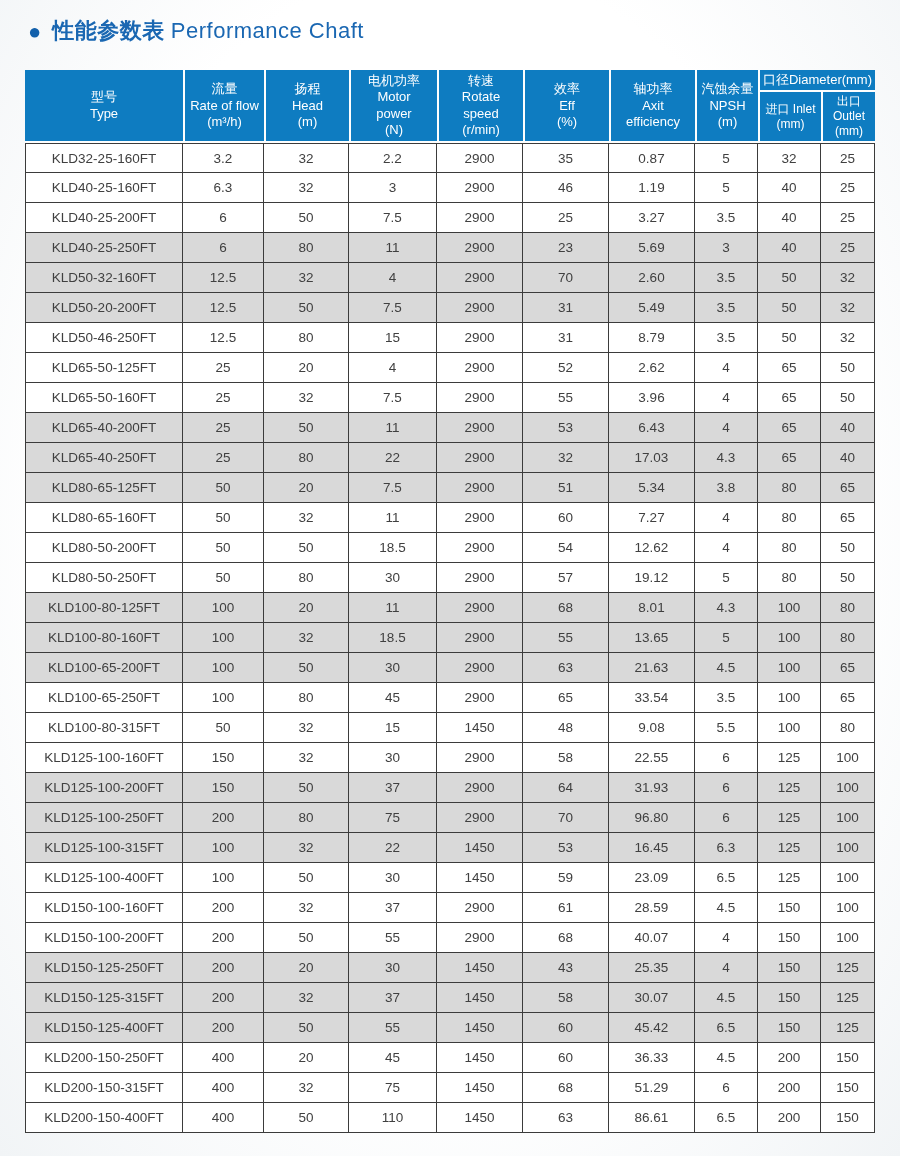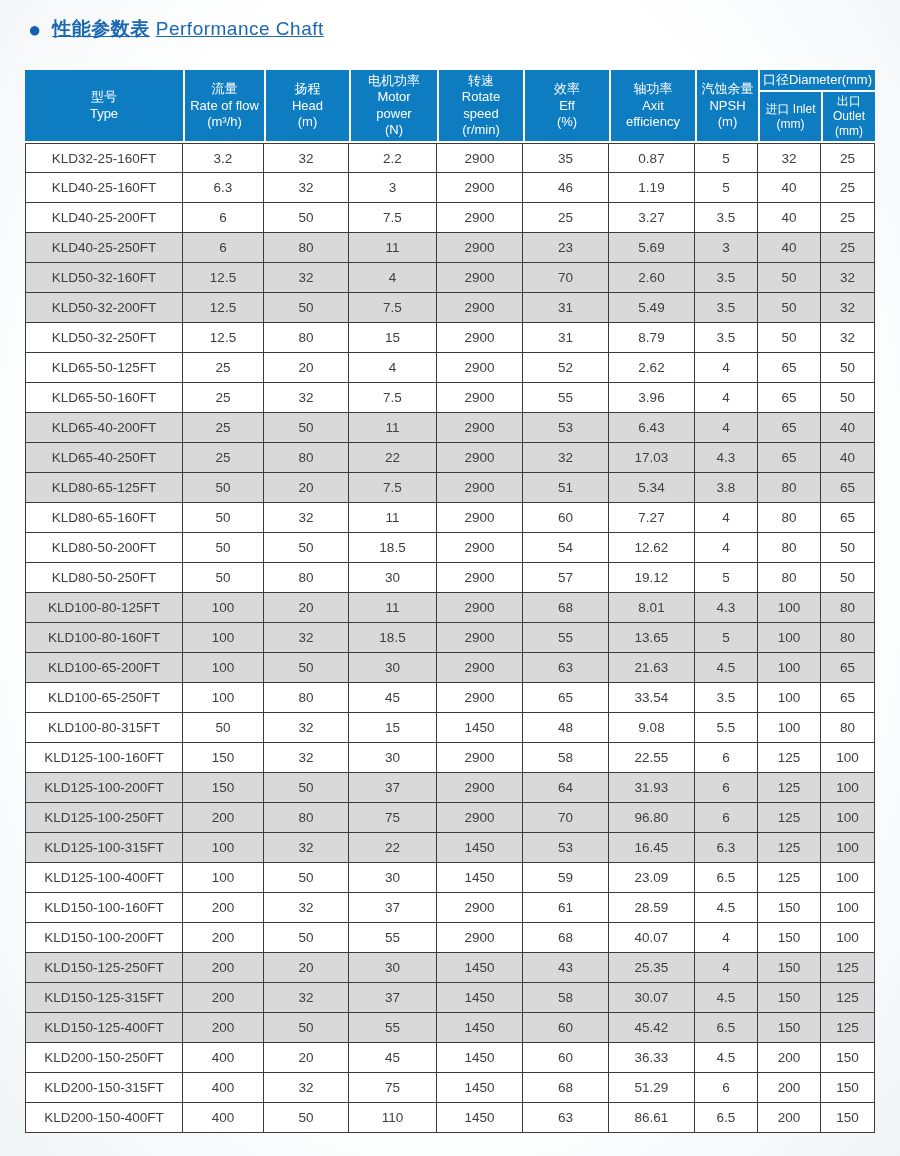--- a/index.html
+++ b/index.html
@@ -26,24 +26,23 @@
     display:flex; align-items:center; gap:11px;
   }
   .bullet{
     color:var(--bullet);
     font-size:22px;
     line-height:1;
     transform:translateY(1px);
   }
   .title-text{
     color:var(--title-text);
-    font-size:19px;
+    font-size:22px;
     letter-spacing:0.5px;
     white-space:nowrap;
-    text-decoration:underline;
   }
   .title-cn{font-weight:700;}
   .title-en{font-weight:500;margin-left:6px;}
   table.perf{
     position:absolute;
     left:25px; top:70px;
     width:850px;
     border-collapse:separate;
     border-spacing:0;
     table-layout:fixed;
@@ -192,33 +191,33 @@
         <td>32</td>
         <td>4</td>
         <td>2900</td>
         <td>70</td>
         <td>2.60</td>
         <td>3.5</td>
         <td>50</td>
         <td>32</td>
       </tr>
       <tr class="shaded">
-        <td>KLD50-32-200FT</td>
+        <td>KLD50-20-200FT</td>
         <td>12.5</td>
         <td>50</td>
         <td>7.5</td>
         <td>2900</td>
         <td>31</td>
         <td>5.49</td>
         <td>3.5</td>
         <td>50</td>
         <td>32</td>
       </tr>
       <tr>
-        <td>KLD50-32-250FT</td>
+        <td>KLD50-46-250FT</td>
         <td>12.5</td>
         <td>80</td>
         <td>15</td>
         <td>2900</td>
         <td>31</td>
         <td>8.79</td>
         <td>3.5</td>
         <td>50</td>
         <td>32</td>
       </tr>

